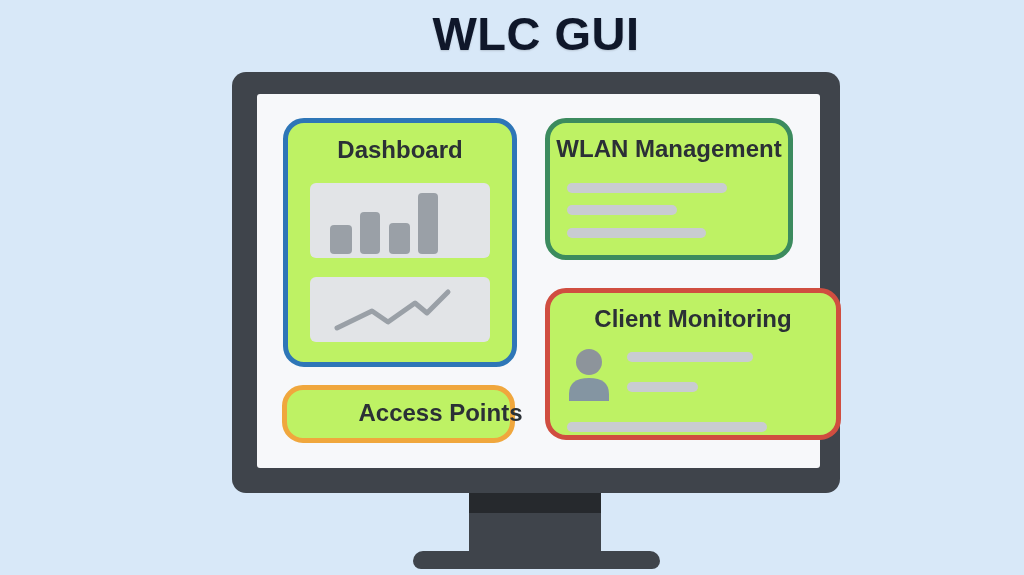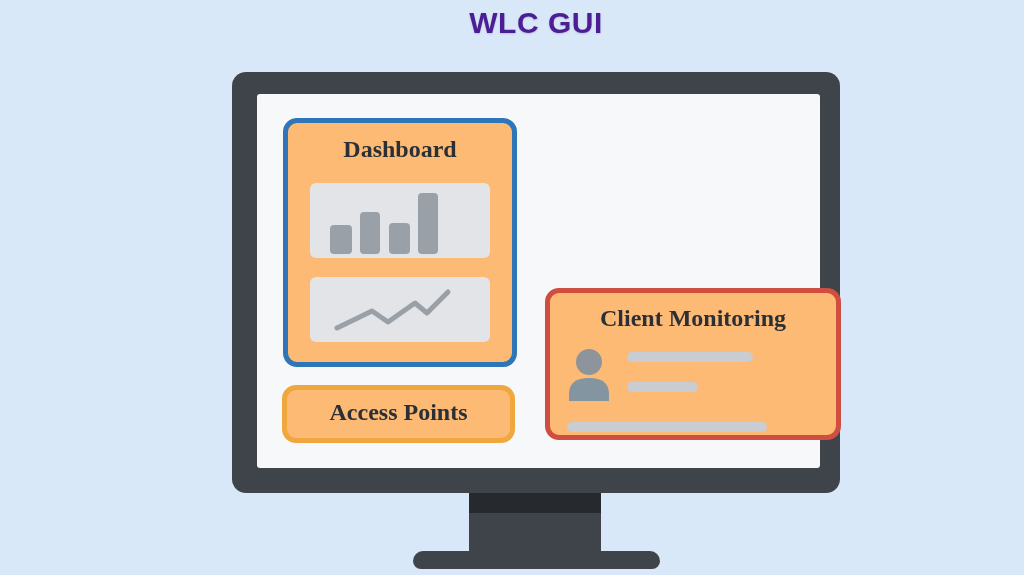--- a/index.html
+++ b/index.html
@@ -10,24 +10,24 @@
     overflow: hidden;
     background: #d8e8f8;
     font-family: "Liberation Sans", sans-serif;
   }
   .stage { position: relative; width: 1024px; height: 575px; }
 
   .main-title {
     position: absolute;
     left: 232px; top: 6px; width: 608px;
     text-align: center;
-    font-size: 30px;
+    font-size: 47px;
     font-weight: bold;
     letter-spacing: 0.5px;
-    color: #4c1d95;
+    color: #0f172a;
     text-shadow: 0 1px 2px rgba(0,0,0,0.15);
   }
 
   .monitor {
     position: absolute;
     left: 232px; top: 72px;
     width: 608px; height: 421px;
     background: #3f444b;
     border-radius: 14px;
   }
@@ -54,23 +54,22 @@
     position: absolute;
     left: 413px; top: 551px;
     width: 247px; height: 18px;
     background: #3f444b;
     border-radius: 10px 10px 8px 8px;
   }
 
   .panel {
     position: absolute;
     border: 5px solid #999;
-    border-radius: 14px;
-    background: #fdba74;
-    font-family: Liberation Serif, serif;
+    border-radius: 21px;
+    background: #bef264;
   }
   .panel-title {
     position: absolute;
     left: 0; width: 100%;
     text-align: center;
     font-size: 24px;
     font-weight: bold;
     color: #2b3036;
     white-space: nowrap;
   }
@@ -89,21 +88,21 @@
 
   .panel-wlan { left: 288px; top: 24px; width: 238px; height: 132px; }
   .panel-wlan .panel-title { top: 12px; }
 
   .panel-client { left: 288px; top: 194px; width: 238px; height: 142px; }
   .panel-client .panel-title { top: 12px; }
   .user-icon { position: absolute; left: 16px; top: 56px; width: 46px; height: 52px; }
   .user-icon svg { display: block; width: 100%; height: 100%; }
 
   .panel-access { left: 25px; top: 291px; width: 223px; height: 48px; }
-  .panel-access .panel-title { top: 9px; }
+  .panel-access .panel-title { top: 9px; margin-left: 42px; }
 
   .ph-line {
     position: absolute;
     height: 10px;
     border-radius: 5px;
     background: #c9ccd1;
   }
   .panel-wlan .ph-line.l1 { left: 17px; top: 60px; }
   .panel-wlan .ph-line.l2 { left: 17px; top: 82px; }
   .panel-wlan .ph-line.l3 { left: 17px; top: 105px; }
@@ -131,20 +130,26 @@
               <rect x="108" y="10" width="20" height="61" rx="4" fill="#9aa0a7"></rect>
             </svg>
         </div>
         <div class="chart-box line">
           <svg viewBox="0 0 180 65" preserveAspectRatio="none">
             <polyline points="27,51 62,34 78,45 105,26 117,36 138,15" fill="none" stroke-width="5" stroke-linecap="round" stroke-linejoin="round" stroke="#9aa0a7"></polyline>
           </svg>
         </div>
       </div>
 
+      <div class="panel panel-wlan" style="border-color: rgb(60, 139, 94);">
+        <div class="panel-title">WLAN Management</div>
+        <div class="ph-line l1" style="width: 160px;"></div>
+        <div class="ph-line l2" style="width: 110px;"></div>
+        <div class="ph-line l3" style="width: 139px;"></div>
+      </div>
 
       <div class="panel panel-client" style="border-color: rgb(208, 78, 64); padding-left: 48px;">
         <div class="panel-title">Client Monitoring</div>
         <div class="user-icon">
           <svg viewBox="0 0 46 52">
             <circle cx="23" cy="13" r="13" fill="#8d949b"></circle>
             <path d="M3 52 L3 45 Q3 29 23 29 Q43 29 43 45 L43 52 Z" fill="#8495a2"></path>
           </svg>
         </div>
         <div class="ph-line l1" style="width: 126px;"></div>

